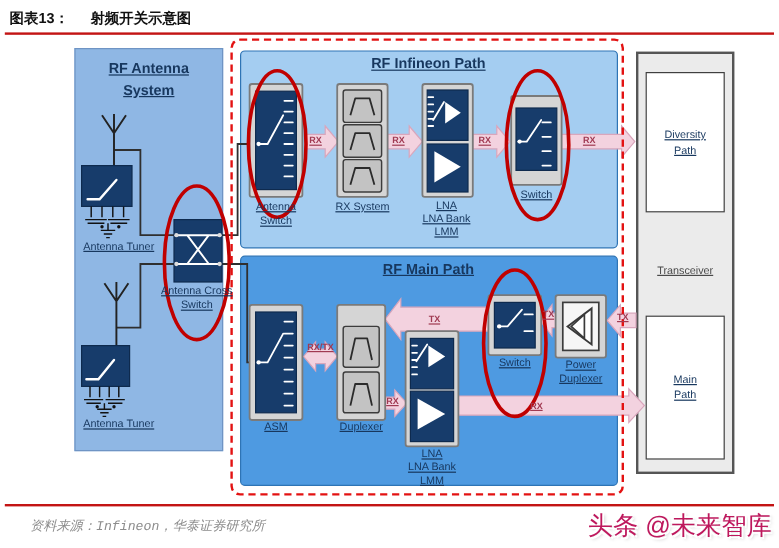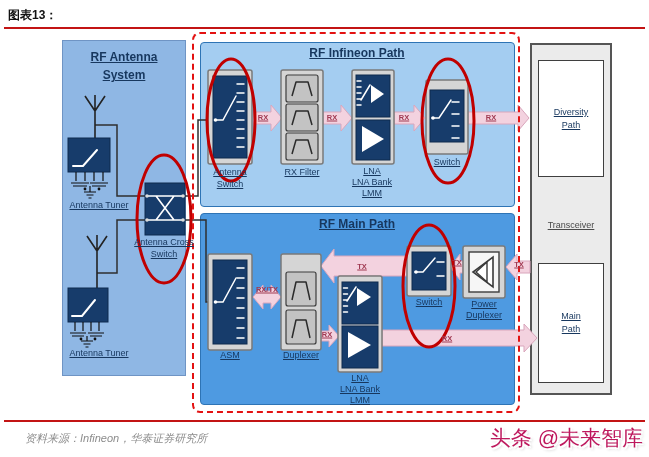--- a/index.html
+++ b/index.html
@@ -19,32 +19,33 @@
   .trx-div{left:538px;top:60px;width:66px;height:117px;}
   .trx-main{left:538px;top:263px;width:66px;height:120px;}
   .overlay{position:absolute;left:0;top:0;z-index:3;}
   .dashed{position:absolute;left:192px;top:32px;width:328px;height:381px;z-index:4;
           border:2.5px dashed #E31212;border-radius:8px;box-sizing:border-box;}
   .lbl{position:absolute;transform:translate(-50%,-50%);white-space:nowrap;color:#17375E;z-index:5;text-decoration:underline;}
   .b12{font-size:12px;font-weight:bold;}
   .n9{font-size:9px;}
   .al{font-size:7.5px;font-weight:bold;color:#A03A52;text-align:center;}
   .gray{color:#4a4a4a;}
-  .source{position:absolute;left:25px;top:431px;z-index:5;font-family:Liberation Sans, sans-serif;
+  .source{position:absolute;left:25px;top:431px;z-index:5;font-family:Liberation Mono, monospace;
           font-style:italic;font-size:11px;color:#8c8c8c;}
   .watermark{position:absolute;right:6px;top:424px;z-index:6;font-size:21px;font-weight:normal;color:#be185d;
           text-shadow:-1.5px -1.5px 0 #fff,1.5px -1.5px 0 #fff,-1.5px 1.5px 0 #fff,1.5px 1.5px 0 #fff,2px 2px 3px rgba(0,0,0,.25);}
 </style>
 </head>
 <body>
 
 <div class="stage">
 
   <div class="fig-header">
     <span>图表13：</span>
+    <span>射频开关示意图</span>
   </div>
   <div class="rule top"></div>
 
   <div class="box antenna-box"></div>
   <div class="box div-box"></div>
   <div class="box main-box"></div>
   <div class="box trx-box"></div>
   <div class="trx-white trx-div"></div>
   <div class="trx-white trx-main"></div>
 
@@ -187,21 +188,21 @@
   <div class="lbl b12" style="left:124px;top:57px">RF Antenna</div>
   <div class="lbl b12" style="left:124px;top:75px">System</div>
   <div class="lbl n9" style="left:99px;top:205px">Antenna Tuner</div>
   <div class="lbl n9" style="left:99px;top:353px">Antenna Tuner</div>
   <div class="lbl n9" style="left:164px;top:242px">Antenna Cross</div>
   <div class="lbl n9" style="left:164px;top:254px">Switch</div>
 
   <div class="lbl b12" style="left:357px;top:53px">RF Infineon Path</div>
   <div class="lbl n9" style="left:230px;top:172px">Antenna</div>
   <div class="lbl n9" style="left:230px;top:184px">Switch</div>
-  <div class="lbl n9" style="left:302px;top:172px">RX Filter</div>
+  <div class="lbl n9" style="left:302px;top:172px">RX System</div>
   <div class="lbl n9" style="left:372px;top:171px">LNA</div>
   <div class="lbl n9" style="left:372px;top:182px">LNA Bank</div>
   <div class="lbl n9" style="left:372px;top:193px">LMM</div>
   <div class="lbl n9" style="left:447px;top:162px">Switch</div>
   <div class="lbl al" style="left:263px;top:117px">RX</div>
   <div class="lbl al" style="left:332px;top:117px">RX</div>
   <div class="lbl al" style="left:404px;top:117px">RX</div>
   <div class="lbl al" style="left:491px;top:117px">RX</div>
 
   <div class="lbl b12" style="left:357px;top:224px">RF Main Path</div>

